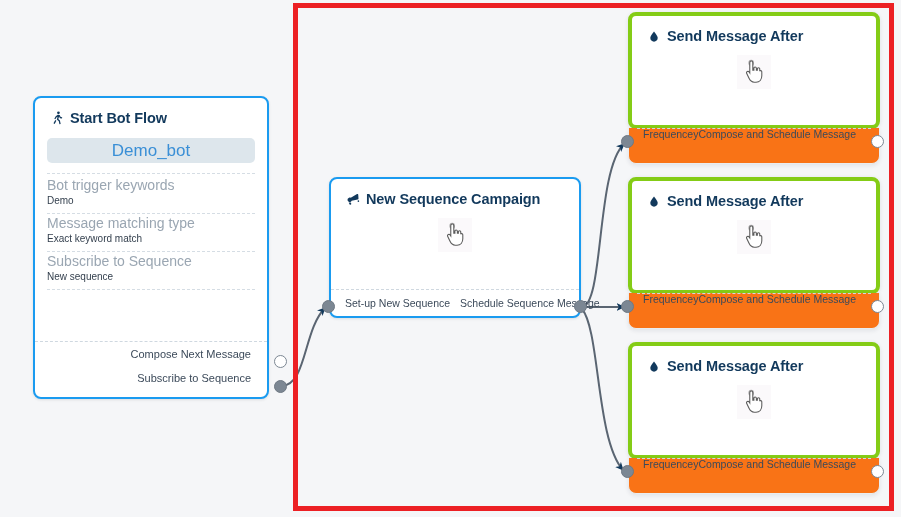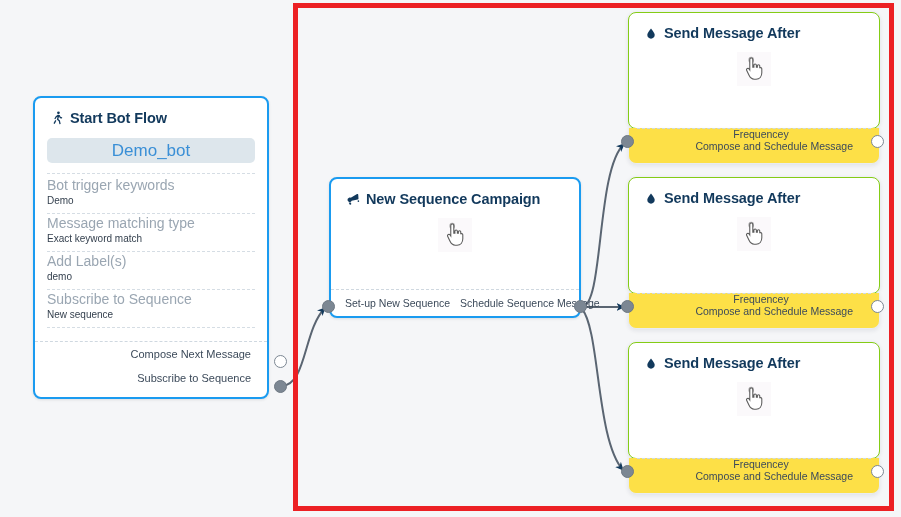--- a/index.html
+++ b/index.html
@@ -48,21 +48,21 @@
     background: #ffffff;
     box-sizing: border-box;
     z-index: 10;
   }
   .node-selected {
     border: 2px solid #1a9bf0;
     border-radius: 8px;
     box-shadow: 0 1px 3px rgba(0,0,0,0.10);
   }
   .node-plain {
-    border: 1px solid #84cc16;
+    border: 4px solid #84cc16;
     border-radius: 8px;
     box-shadow: 0 1px 4px rgba(16,30,54,0.10);
     text-align: center;
   }
 
   .node-title {
     display: flex;
     align-items: center;
     gap: 6px;
     font-size: 14.5px;
@@ -156,30 +156,28 @@
     display: flex;
     align-items: center;
     justify-content: center;
   }
 
   .card-foot {
     position: absolute;
     left: 628px;
     width: 252px;
     height: 36px;
-    background: #fde047;
+    background: #f97316;
     border: 1px solid #e9ecef;
     border-top: none;
     border-radius: 0 0 8px 8px;
     box-sizing: border-box;
     box-shadow: 0 2px 4px rgba(16,30,54,0.08);
     display: flex;
-    align-items: center;
     z-index: 10;
-    flex-direction: column;
   }
   #card-foot-0 { top: 128px; }
   #card-foot-1 { top: 293px; }
   #card-foot-2 { top: 458px; }
   .foot-dash {
     position: absolute;
     left: 8px; right: 8px; top: 0;
     border-top: 1px dashed #cfd8e0;
   }
   .foot-label-in {
@@ -270,24 +268,20 @@
     <div class="fields">
       <div class="field">
         <div class="field-label">Bot trigger keywords</div>
         <div class="field-value">Demo</div>
       </div>
       <div class="field">
         <div class="field-label">Message matching type</div>
         <div class="field-value">Exact keyword match</div>
       </div>
       <div class="field">
-        <div class="field-label">Add Label(s)</div>
-        <div class="field-value">demo</div>
-      </div>
-      <div class="field">
         <div class="field-label">Subscribe to Sequence</div>
         <div class="field-value">New sequence</div>
       </div>
     </div>
 
     <div style="position:absolute; left:0; right:0; top:243px;">
       <div class="footer-sep"></div>
       <div class="port-row">
         <span>Compose Next Message</span>
       </div>

